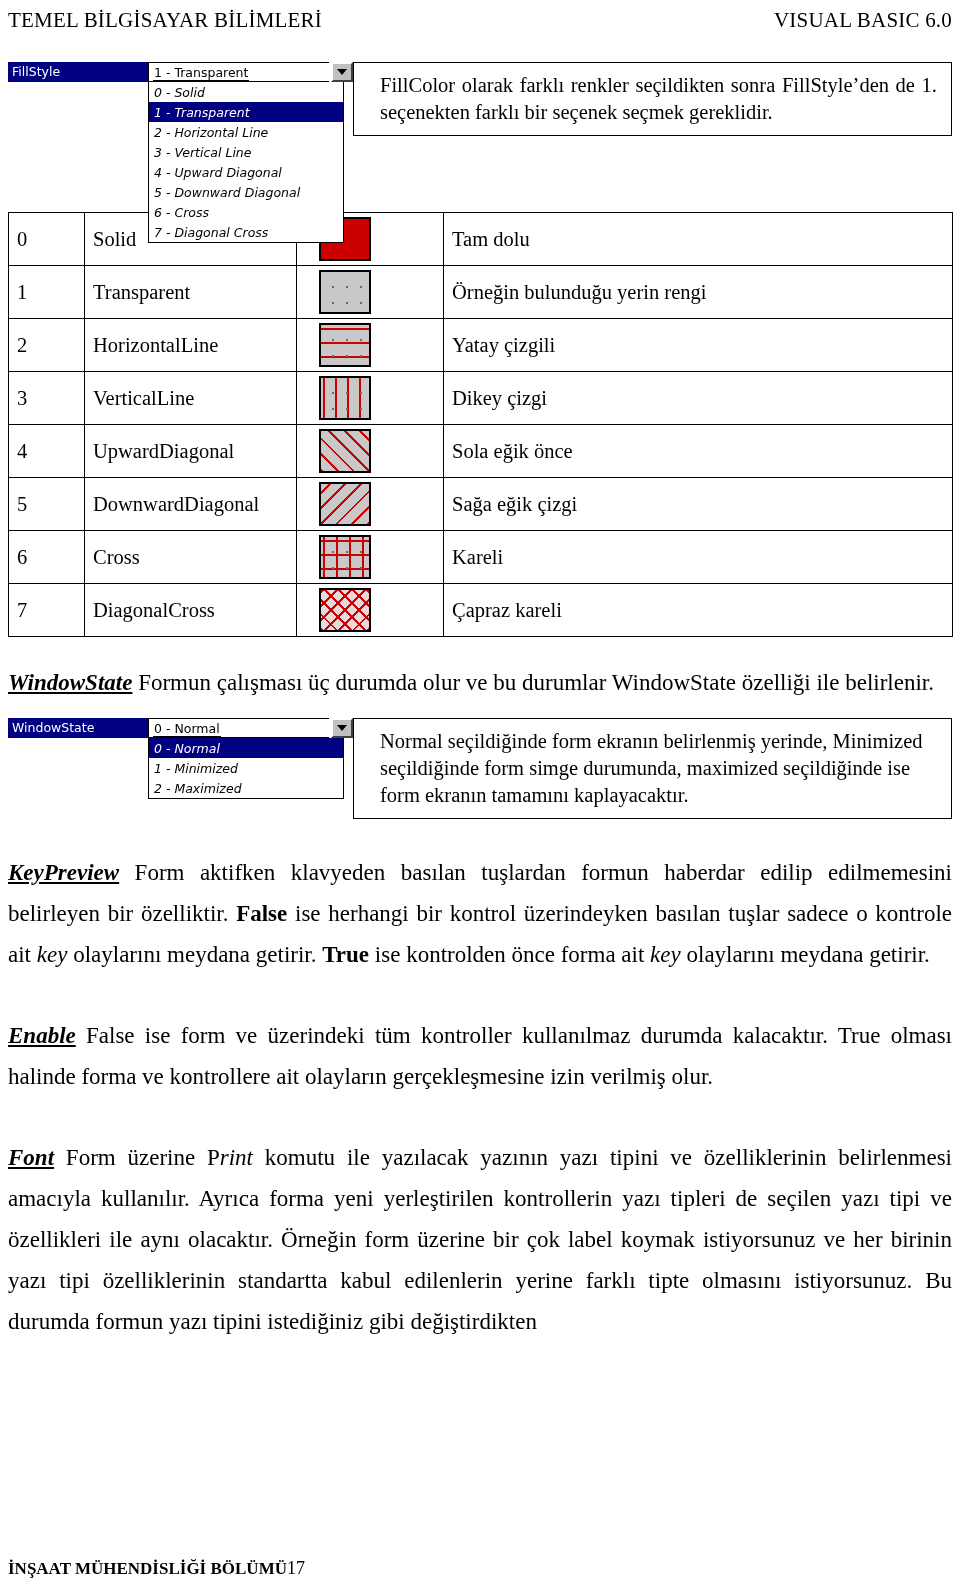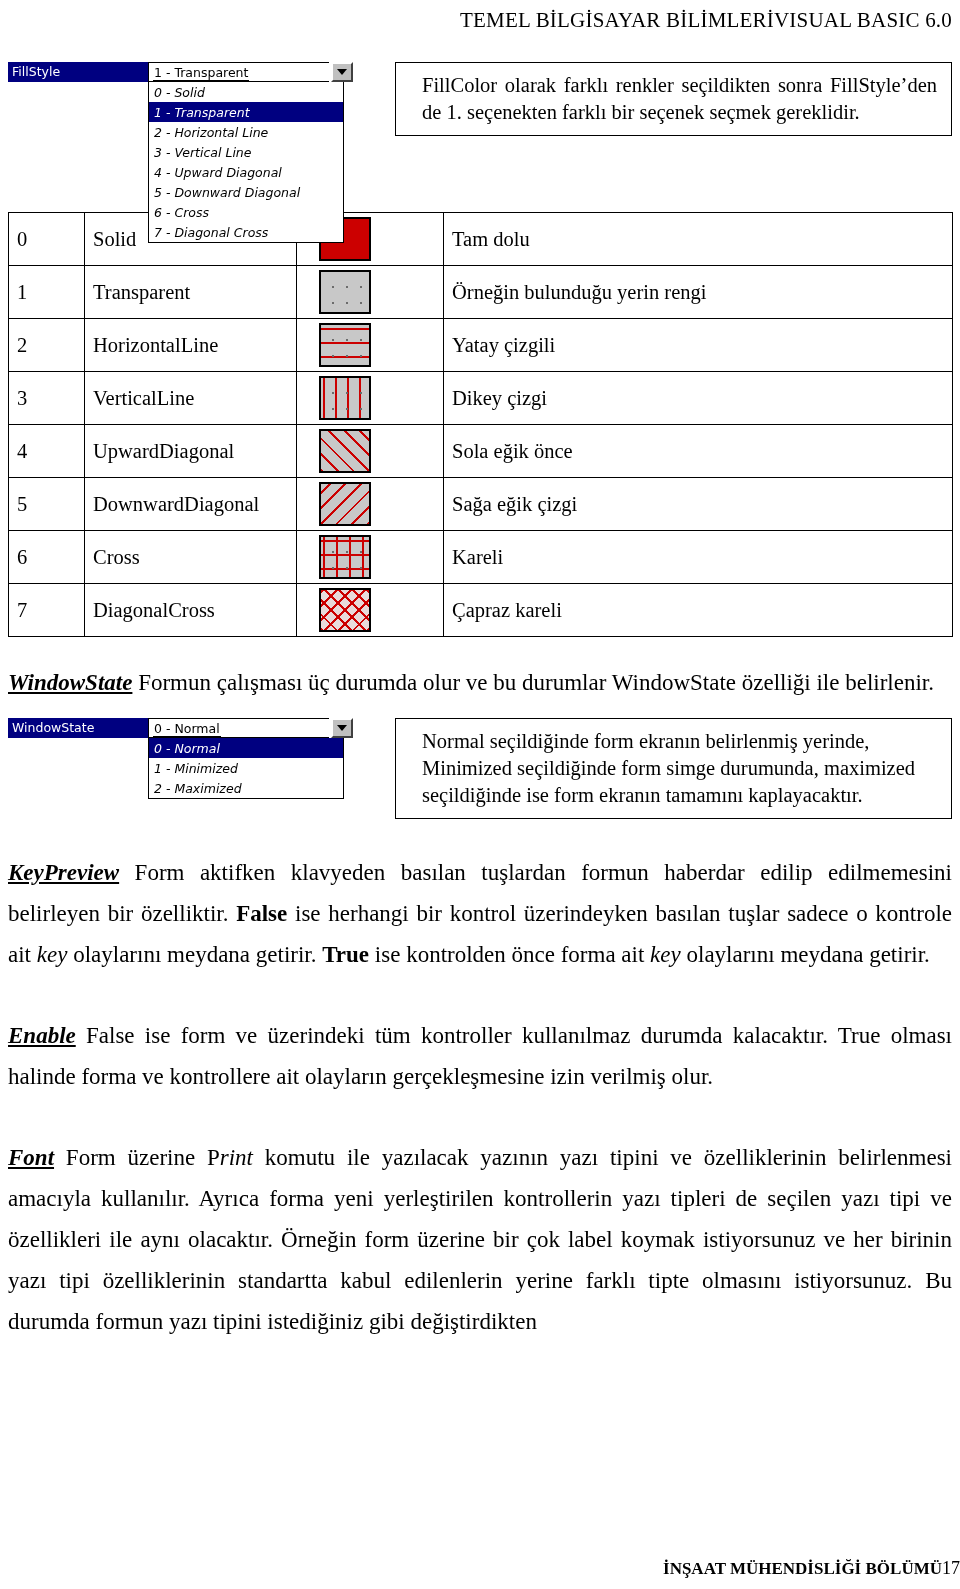--- a/index.html
+++ b/index.html
@@ -12,21 +12,21 @@
     color: #000000;
     position: relative;
     overflow: hidden;
   }
 
   
   .page-header {
     position: absolute;
     top: 8px; left: 8px; right: 8px;
     display: flex;
-    justify-content: flex-end;
+    justify-content: space-between;
     align-items: baseline;
     font-size: 21px;
     letter-spacing: 0.2px;
   }
 
   
   .content {
     position: absolute;
     top: 62px;
     left: 8px;
@@ -182,28 +182,28 @@
 
   .spacer-sm { height: 14px; }
   .spacer-md { height: 26px; }
   .spacer-lg { height: 40px; }
 
   
   .page-footer {
     position: absolute;
     bottom: 10px; left: 8px; right: 0;
     display: flex;
-    justify-content: flex-end;
+    justify-content: flex-start;
     align-items: baseline;
     font-size: 17px;
     font-weight: bold;
   }
   .footer-page { font-weight: normal; font-size: 18px; }
 
-  .side-by-side { display: flex; align-items: flex-start; gap: 42px; }
+  .side-by-side { display: flex; align-items: flex-start; }
   .sbs-left { width: 345px; flex: none; }
   .sbs-right { flex: 1; }
 </style>
 </head>
 <body>
 
 <div class="page-header">
   <div>TEMEL BİLGİSAYAR BİLİMLERİ</div>
   <div>VISUAL BASIC 6.0</div>
 </div>

